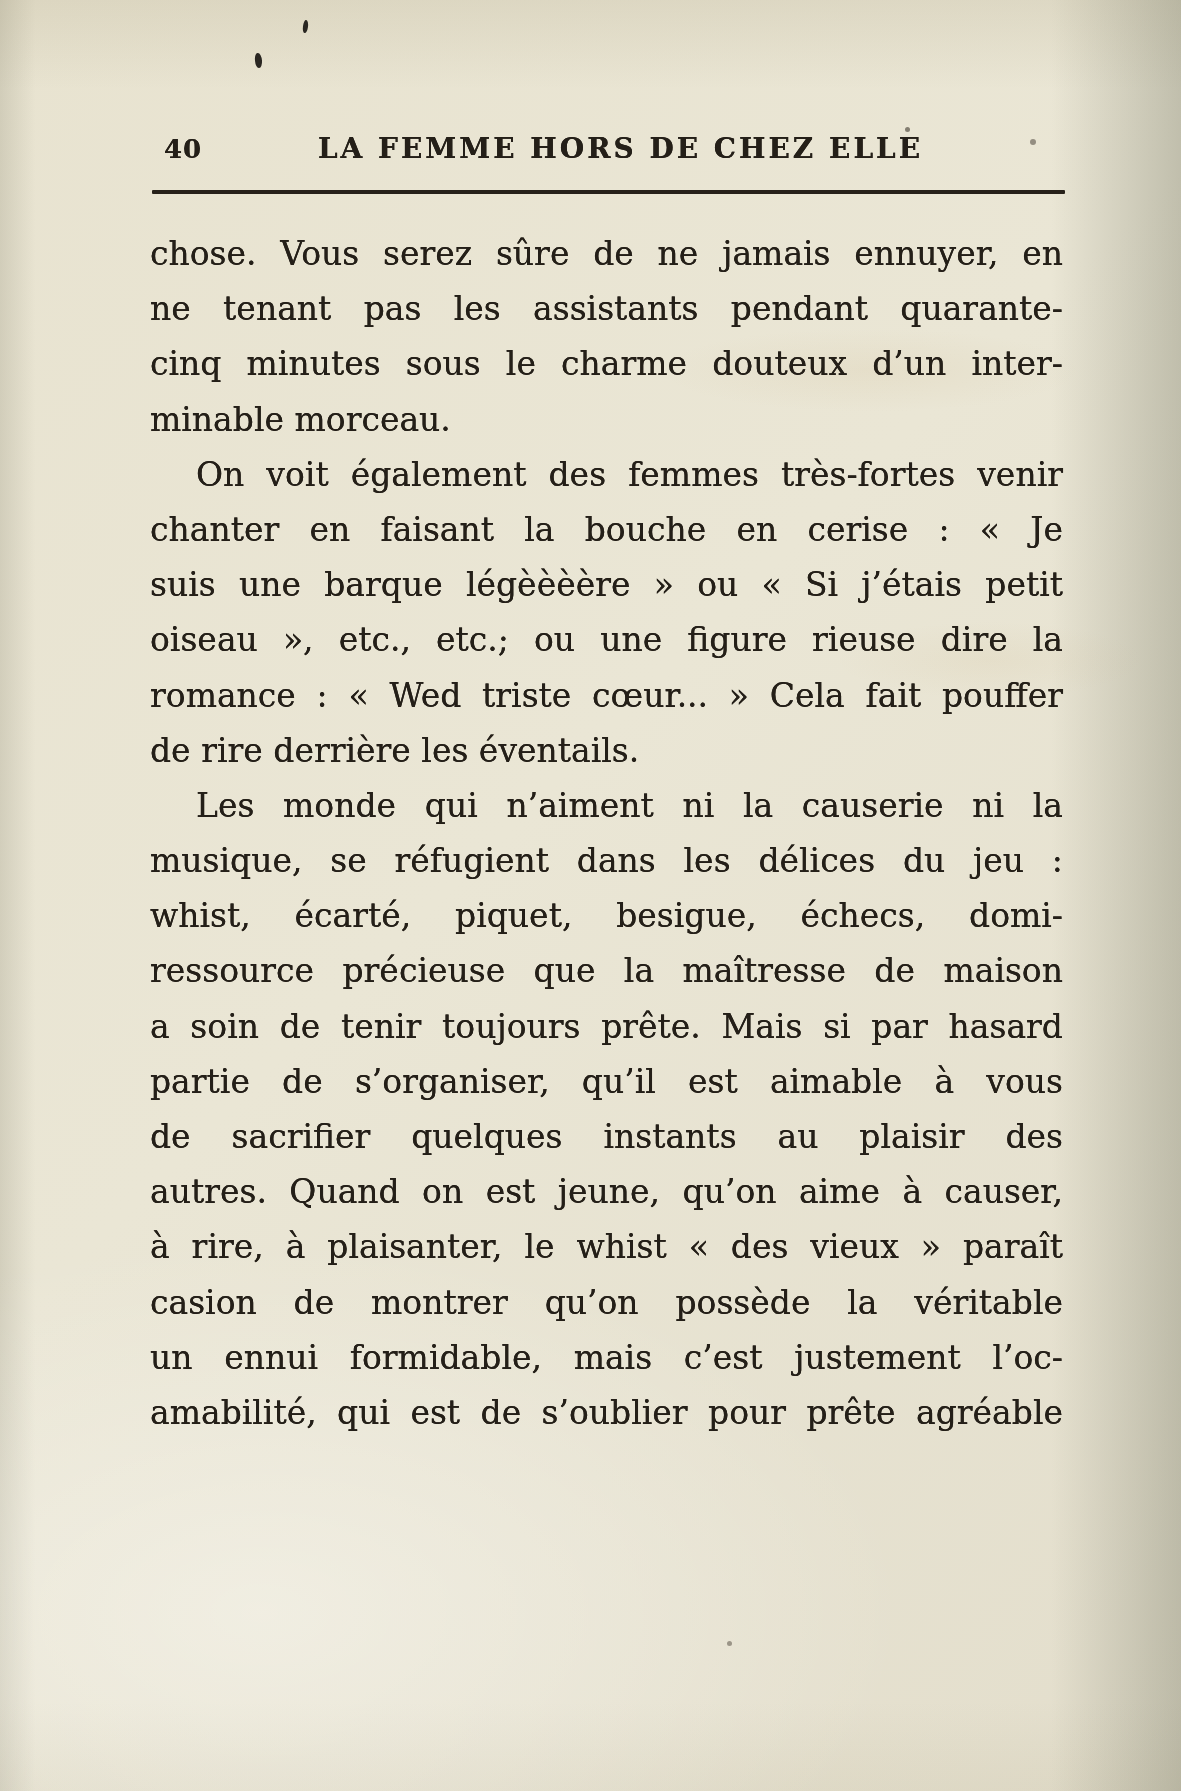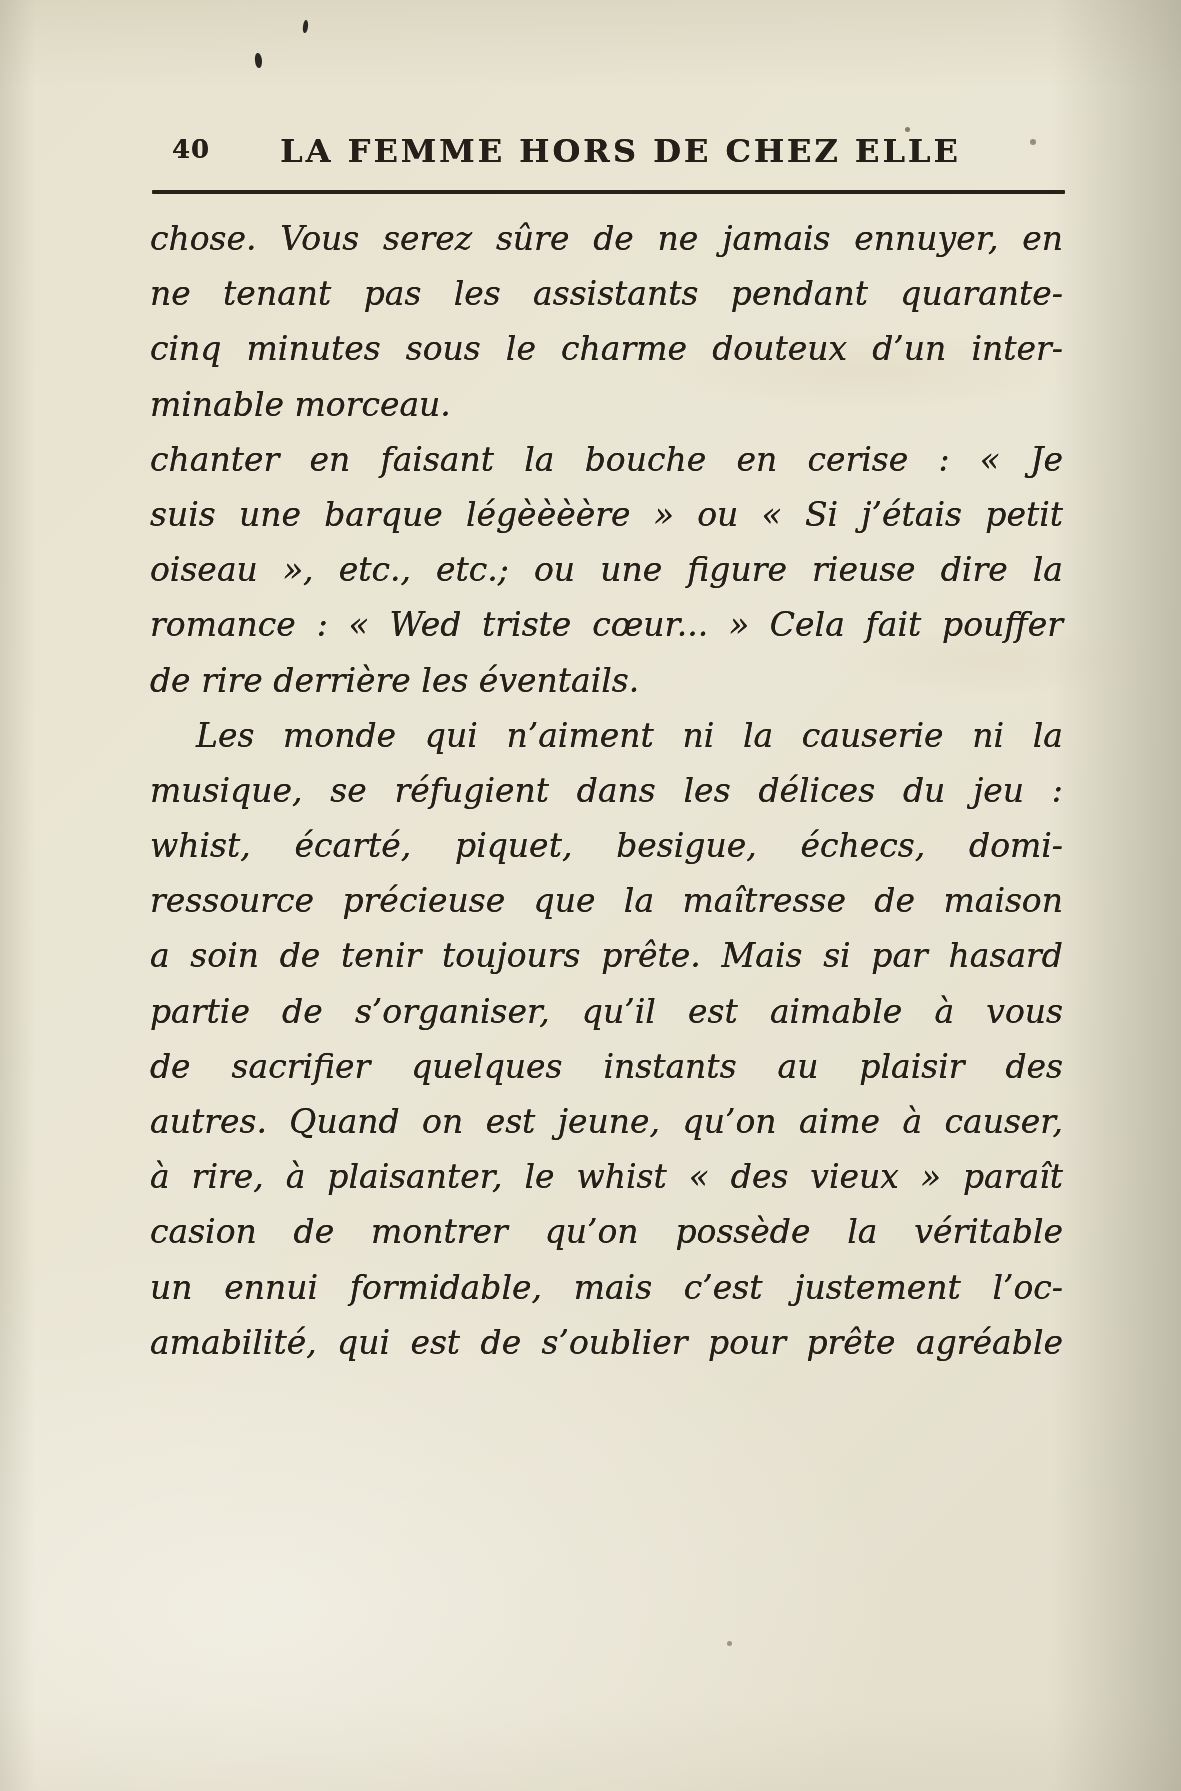--- a/index.html
+++ b/index.html
@@ -30,45 +30,43 @@
     position: relative;
     height: 52px;
   }
   .page-num {
     position: absolute;
     left: 14px; top: 14px;
     font-size: 26px;
     font-weight: bold;
     letter-spacing: 1px;
     text-shadow: 0 0 0.5px #241f18;
-    margin-left: 8px;
   }
   .running-title {
     display: block;
     text-align: center;
     padding-top: 12px;
     transform: translateX(12px);
-    font-size: 32px;
+    font-size: 28px;
     font-weight: bold;
     letter-spacing: 3px;
     white-space: nowrap;
     text-shadow: 0 0 0.6px #241f18;
   }
   .rule {
     margin-top: 18px;
     margin-left: 2px;
     width: 913px;
     height: 4px;
     background: #27211a;
     border-radius: 1px;
   }
   .body-text {
-    margin-top: 17px;
+    margin-top: 32px;
     font-size: 33px;
-    font-style: italic;
   }
   .line {
     width: 913px;
     height: 55.2px;
     line-height: 55.2px;
     white-space: nowrap;
     text-align: justify;
     text-align-last: justify;
     text-shadow: 0 0 0.55px #241f18;
   }
@@ -112,20 +110,21 @@
       <span class="running-title">LA FEMME HORS DE CHEZ ELLE</span>
     </div>
 
     <div class="rule"></div>
 
     <div class="body-text">
       <div class="line">chose. Vous serez sûre de ne jamais ennuyer, en</div>
       <div class="line">ne tenant pas les assistants pendant quarante-</div>
       <div class="line">cinq minutes sous le charme douteux d’un inter-</div>
       <div class="line end">minable morceau.</div>
+      <div class="line indent">On voit également des femmes très-fortes venir</div>
       <div class="line">chanter en faisant la bouche en cerise : « Je</div>
       <div class="line">suis une barque légèèèère » ou « Si j’étais petit</div>
       <div class="line">oiseau », etc., etc.; ou une figure rieuse dire la</div>
       <div class="line">romance : « Wed triste cœur... » Cela fait pouffer</div>
       <div class="line end">de rire derrière les éventails.</div>
       <div class="line indent">Les monde qui n’aiment ni la causerie ni la</div>
       <div class="line">musique, se réfugient dans les délices du jeu :</div>
       <div class="line">whist, écarté, piquet, besigue, échecs, domi-</div>
       <div class="line">ressource précieuse que la maîtresse de maison</div>
       <div class="line">a soin de tenir toujours prête. Mais si par hasard</div>

